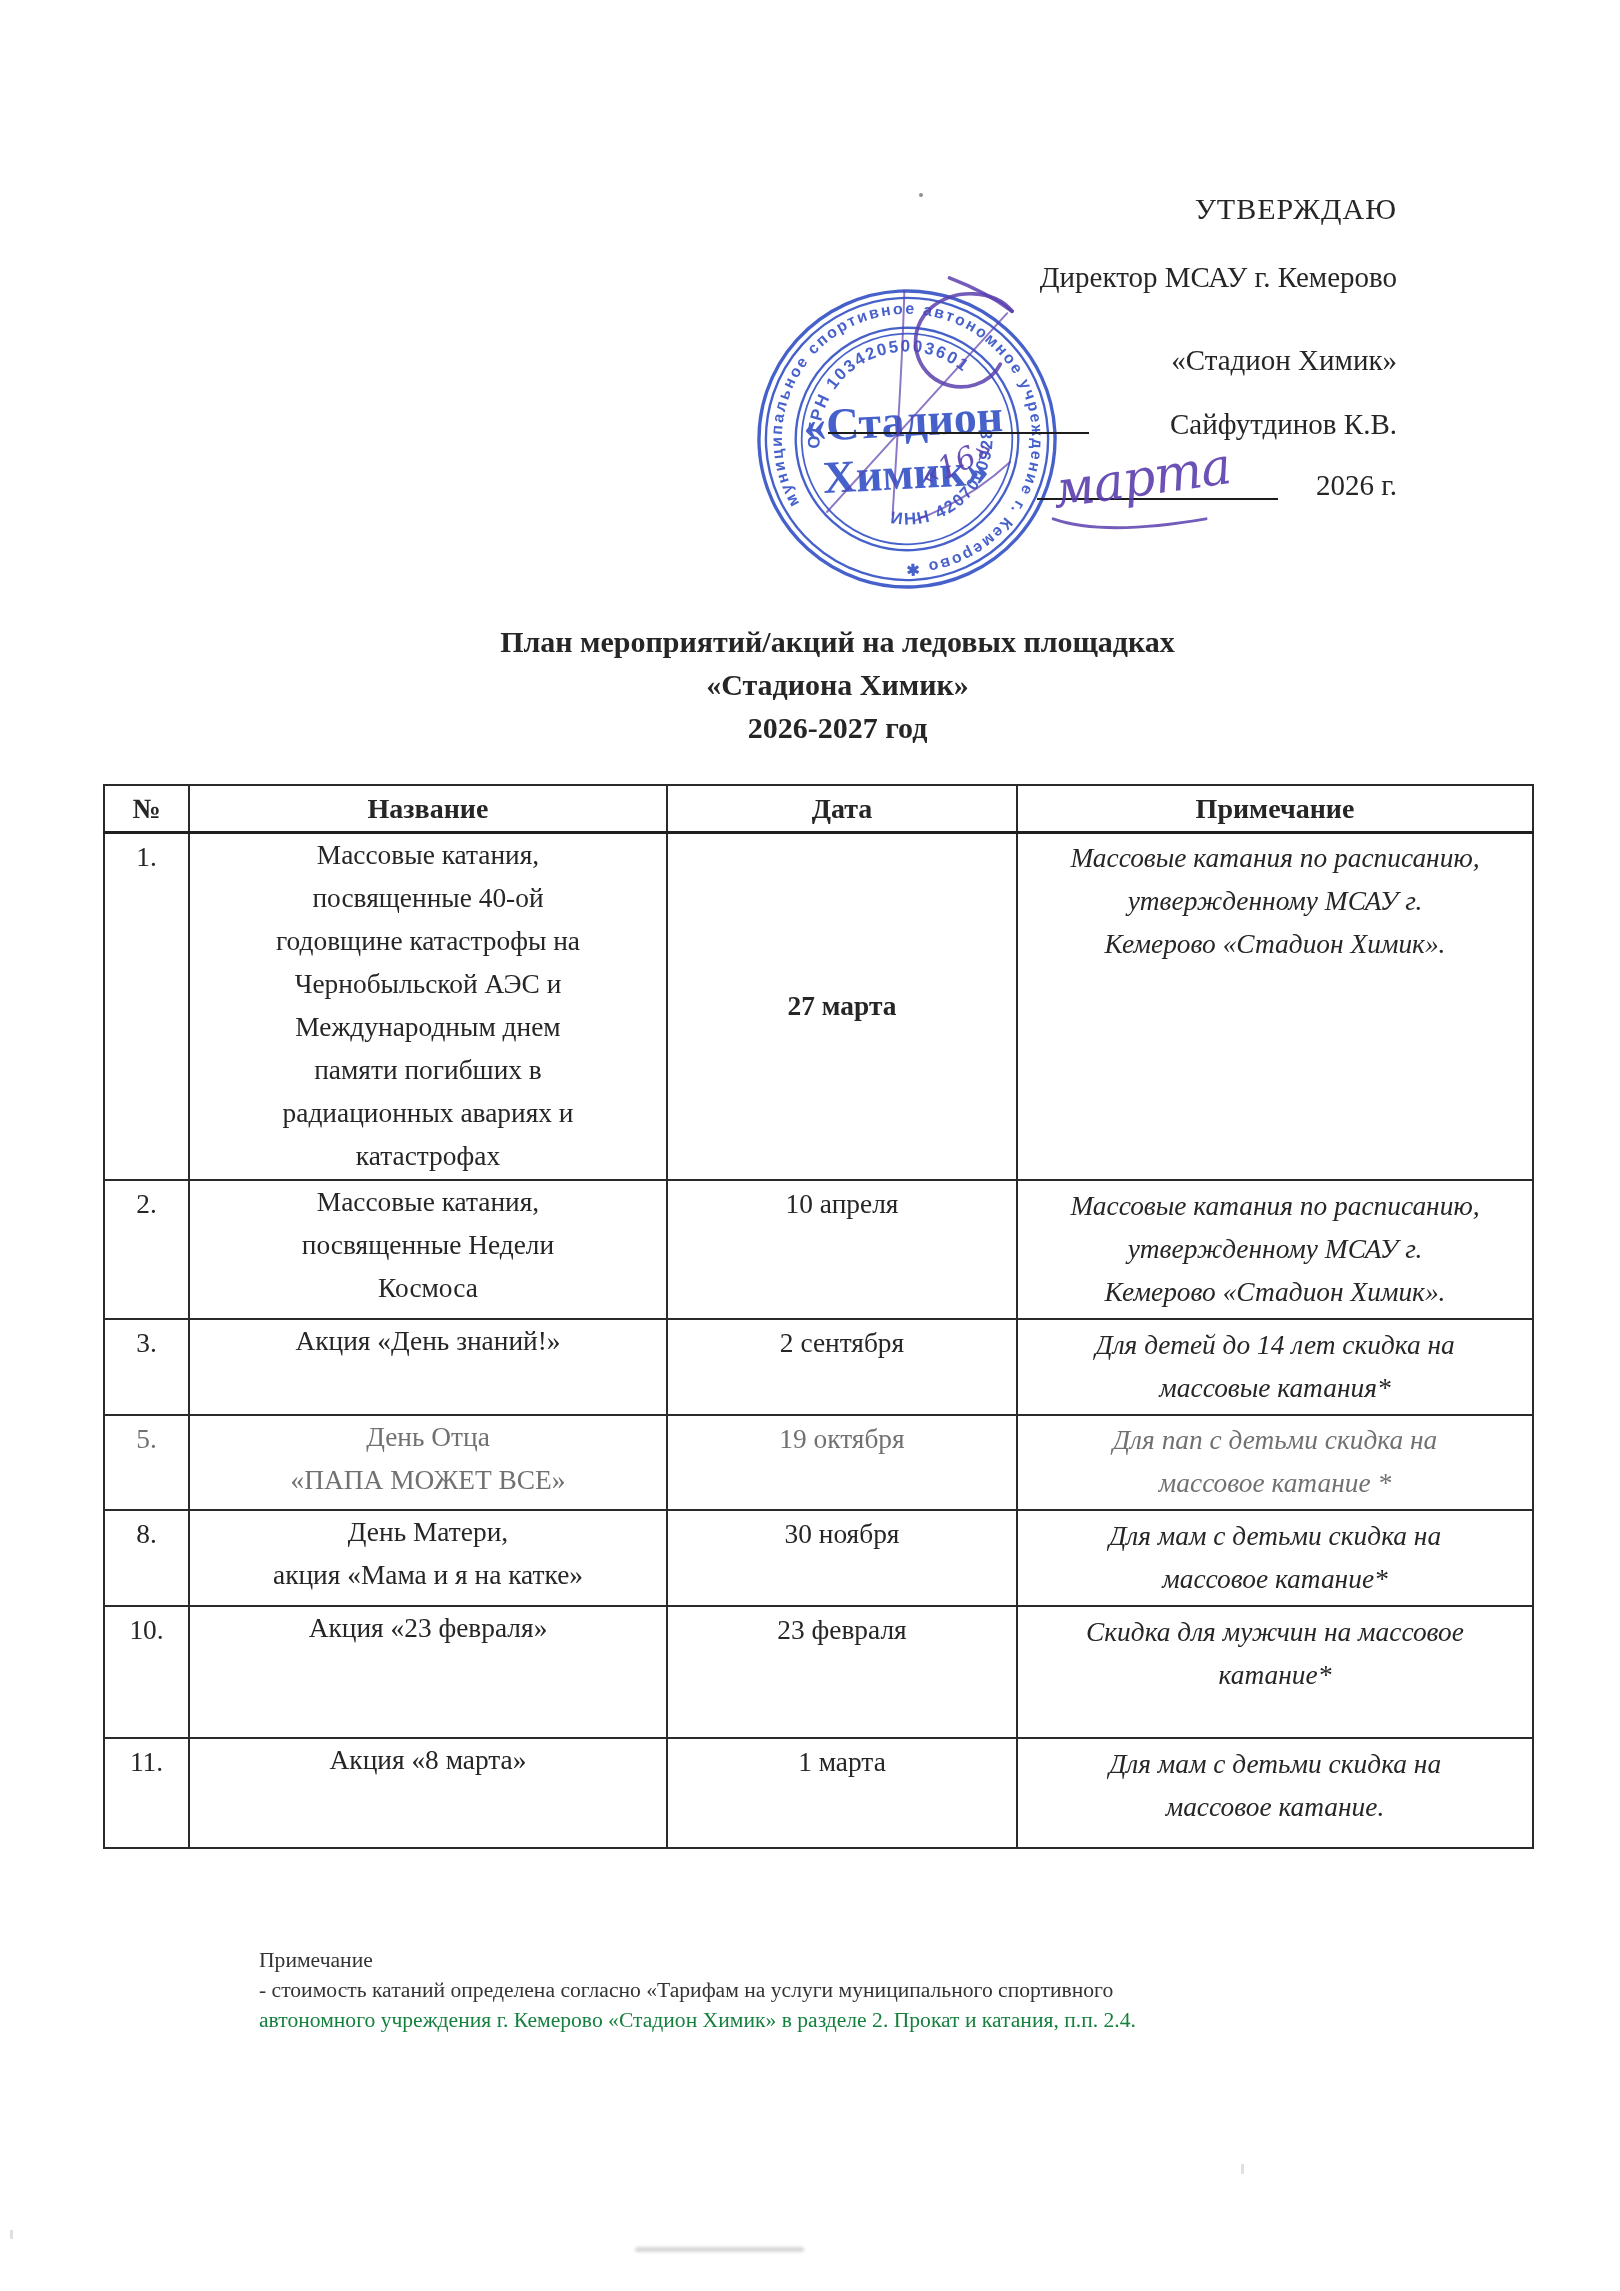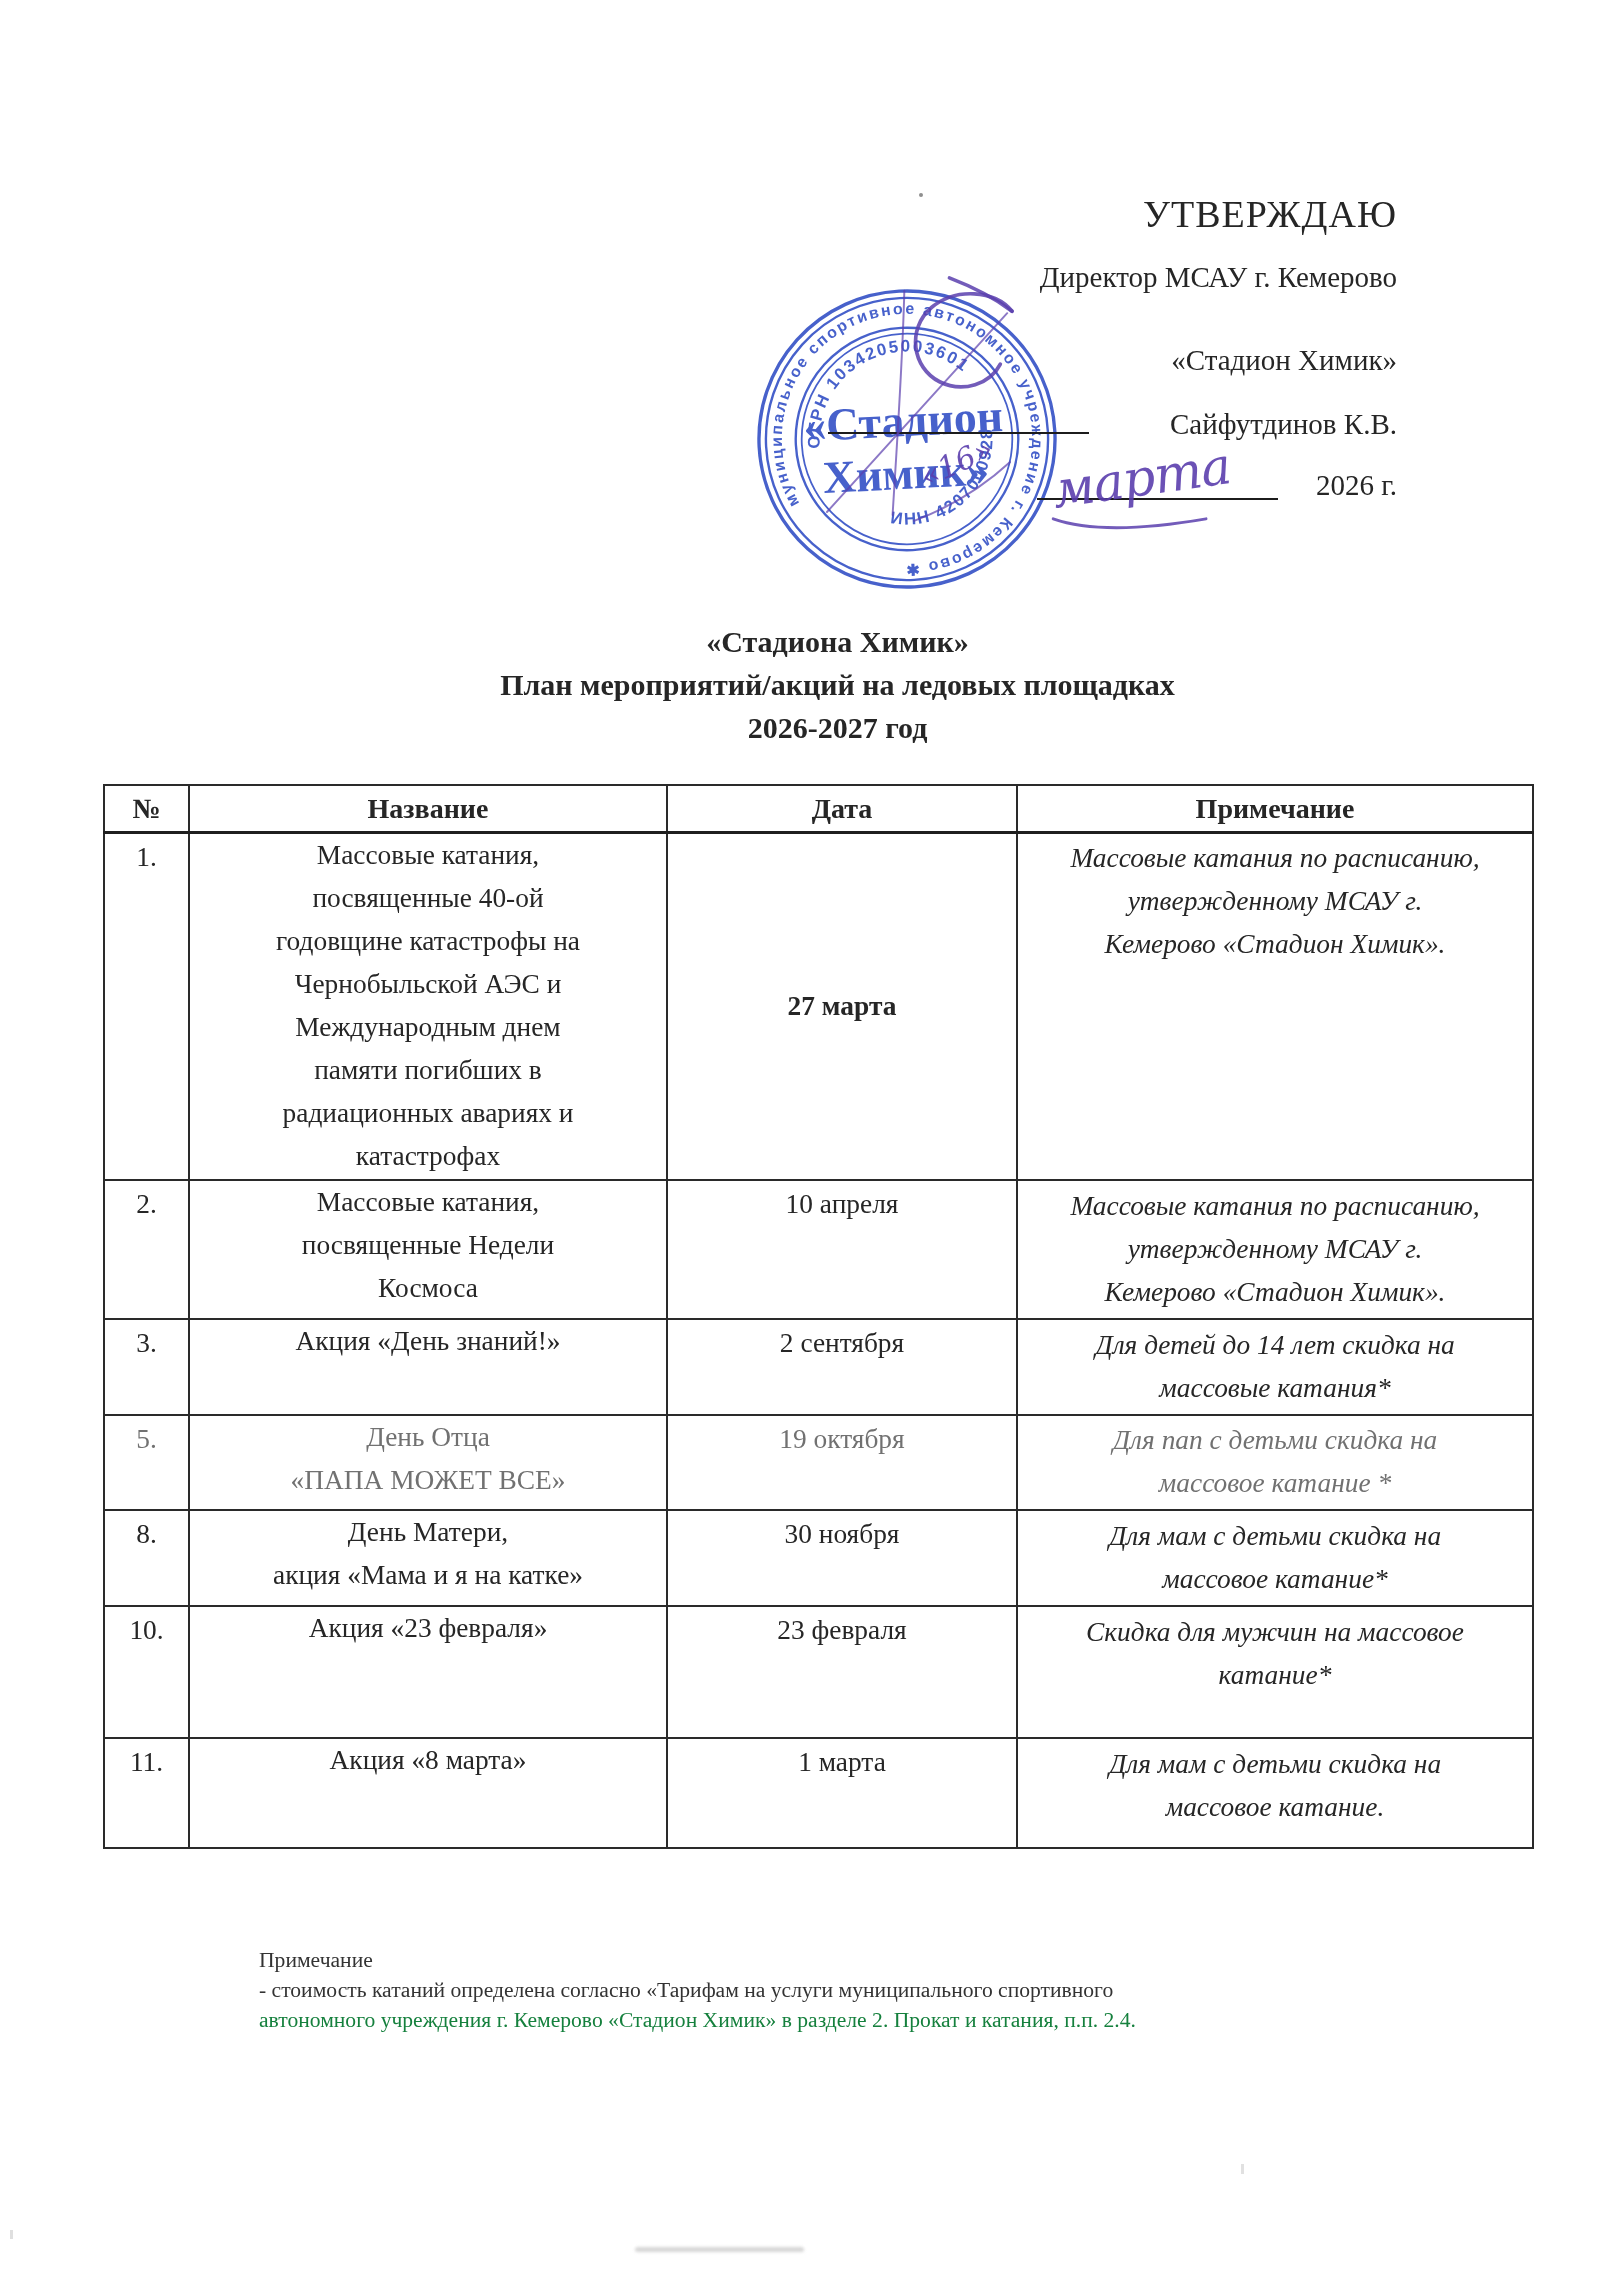--- a/index.html
+++ b/index.html
@@ -7,21 +7,21 @@
     --hand-ink:#5b3fae;
     --text:#262626;
   }
   html,body{margin:0;padding:0;background:#e8e8e8;}
   .page{
     position:relative;width:1620px;height:2292px;background:#ffffff;
     font-family:"Liberation Serif", serif;color:var(--text);overflow:hidden;margin:0 auto;
   }
   
   .appr-line{position:absolute;right:223px;text-align:right;font-size:29px;white-space:nowrap;}
-  .appr-approve{top:192px;font-size:38px;letter-spacing:1px;}
+  .appr-approve{top:192px;font-size:30px;letter-spacing:1px;}
   .appr-director{top:261px;}
   .appr-org{top:344px;}
   .appr-signee{top:408px;}
   .appr-year{top:469px;}
   .sig-line{position:absolute;left:828px;top:432px;width:261px;border-bottom:2px solid #1c1c1c;z-index:3;}
   .date-line{position:absolute;left:1037px;top:498px;width:241px;border-bottom:2px solid #1c1c1c;z-index:3;}
   
   .stamp{position:absolute;left:753px;top:285px;width:308px;height:308px;z-index:2;transform:rotate(-3deg);opacity:.93;}
   .stamp .ring{fill:none;stroke:var(--stamp-ink);}
   .stamp .w3{stroke-width:3.4px;}
@@ -110,22 +110,22 @@
     <path class="hand-stroke hand-thin" d="M 142,17 C 140,95 134,180 130,246"></path>
     <path class="hand-stroke" stroke-width="3.6" d="M 188,4 C 214,14 236,26 252,38"></path>
     <path class="hand-stroke" stroke-width="3.8" d="M 252,38 C 234,16 194,14 170,34 C 144,56 150,96 178,110 C 202,122 230,112 240,92"></path>
     <path class="hand-stroke hand-thin" d="M 152,252 C 192,237 225,215 250,192"></path>
     <text class="hand-text hand-day" x="158" y="212" transform="rotate(-24 175 200)">«16»</text>
     <text class="hand-text hand-month" x="296" y="238" transform="rotate(-8 300 238)">марта</text>
     <path class="hand-stroke" stroke-width="3" d="M 294,250 C 334,264 392,260 450,250"></path>
   </svg>
 
   <div class="title-block">
+    <div>План мероприятий/акций на ледовых площадках</div>
     <div>«Стадиона Химик»</div>
-    <div>План мероприятий/акций на ледовых площадках</div>
     <div>2026-2027 год</div>
   </div>
 
   <table class="doc-table">
     <colgroup>
       <col style="width:85px">
         <col style="width:478px">
         <col style="width:350px">
         <col style="width:516px">
     </colgroup>

